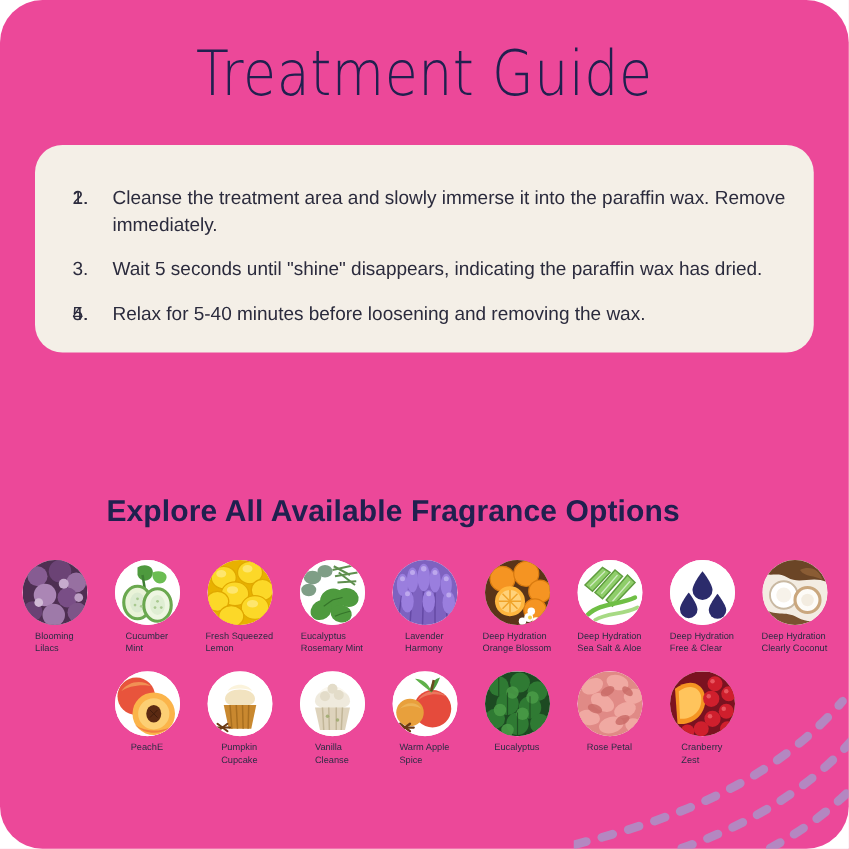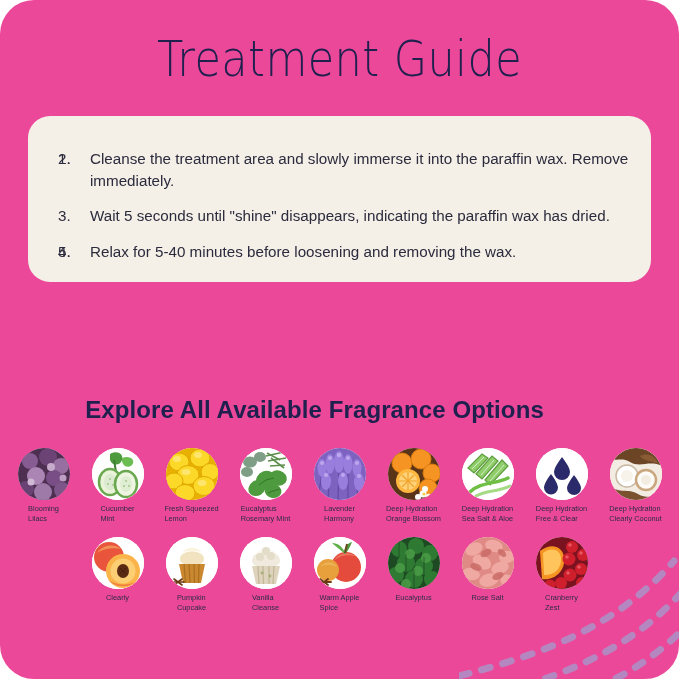--- a/index.html
+++ b/index.html
@@ -326,21 +326,21 @@
      <circle cx="31" cy="34" r="17" fill="#fbb44a"></circle>
      <circle cx="31" cy="34" r="12.5" fill="#fccf74"></circle>
      <ellipse cx="31" cy="34" rx="6" ry="7" fill="#5b2a12"></ellipse>
      <g stroke="#3a1a0a" stroke-width=".8" opacity=".8">
        <path d="M28 31 L34 37"></path>
               <path d="M34 31 L28 37"></path>
             </g>
      <path d="M16 43 C24 48 34 49 44 45 C36 51 24 51 16 43Z" fill="#e8543c" opacity=".55"></path>
           </svg>
         </div>
-        <div class="cap">Clearly</div>
+        <div class="cap">PeachE</div>
       </div>
       <div class="frag">
         <div class="circle">
           <svg viewBox="0 0 52 52" xmlns="http://www.w3.org/2000/svg">
             <rect width="52" height="52" fill="#ffffff"></rect>
      <path d="M14 22 C14 12 38 12 38 22 C38 27 32 28 26 28 C20 28 14 27 14 22Z" fill="#f2e3c0"></path>
      <path d="M16 16 C20 9 32 9 36 16 C32 13 20 13 16 16Z" fill="#fbf3dc"></path>
      <path d="M13 27 L39 27 L35 46 L17 46Z" fill="#c9882f"></path>
      <g stroke="#a96f20" stroke-width="1.2">
        <path d="M18 27 L19.5 46"></path>
@@ -452,21 +452,21 @@
        <ellipse cx="46" cy="44" rx="8" ry="6" transform="rotate(25 46 44)"></ellipse>
             </g>
      <g fill="#c96a66" opacity=".8">
        <ellipse cx="24" cy="16" rx="6" ry="3.5" transform="rotate(-30 24 16)"></ellipse>
        <ellipse cx="14" cy="30" rx="6" ry="3.5" transform="rotate(20 14 30)"></ellipse>
        <ellipse cx="36" cy="39" rx="6" ry="3.5" transform="rotate(-25 36 39)"></ellipse>
        <ellipse cx="40" cy="16" rx="5" ry="3" transform="rotate(40 40 16)"></ellipse>
             </g>
           </svg>
         </div>
-        <div class="cap">Rose Salt</div>
+        <div class="cap">Rose Petal</div>
       </div>
       <div class="frag">
         <div class="circle">
           <svg viewBox="0 0 52 52" xmlns="http://www.w3.org/2000/svg">
             <rect width="52" height="52" fill="#7b1220"></rect>
      <path d="M4 14 C14 6 26 8 28 20 C30 34 18 44 6 42Z" fill="#f59422"></path>
      <path d="M7 16 C15 10 24 12 25 21 C26 32 17 39 8 38Z" fill="#ffc45c"></path>
      <g fill="#cf1f2d">
        <circle cx="36" cy="10" r="6"></circle>
               <circle cx="47" cy="18" r="6"></circle>

